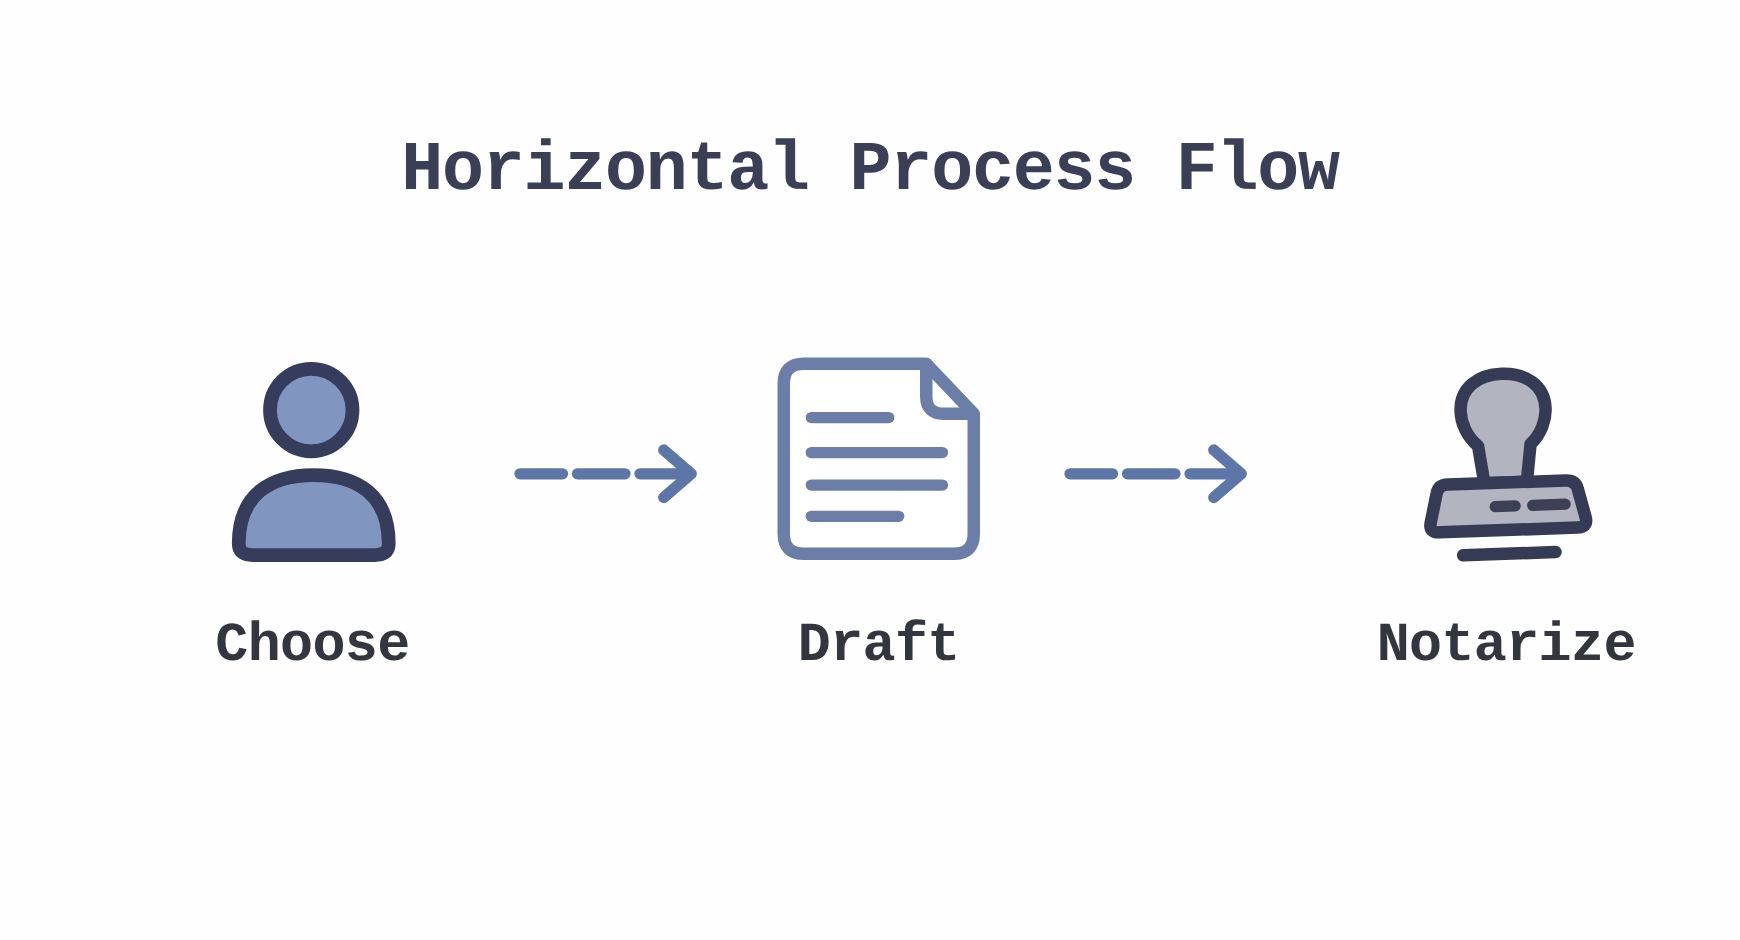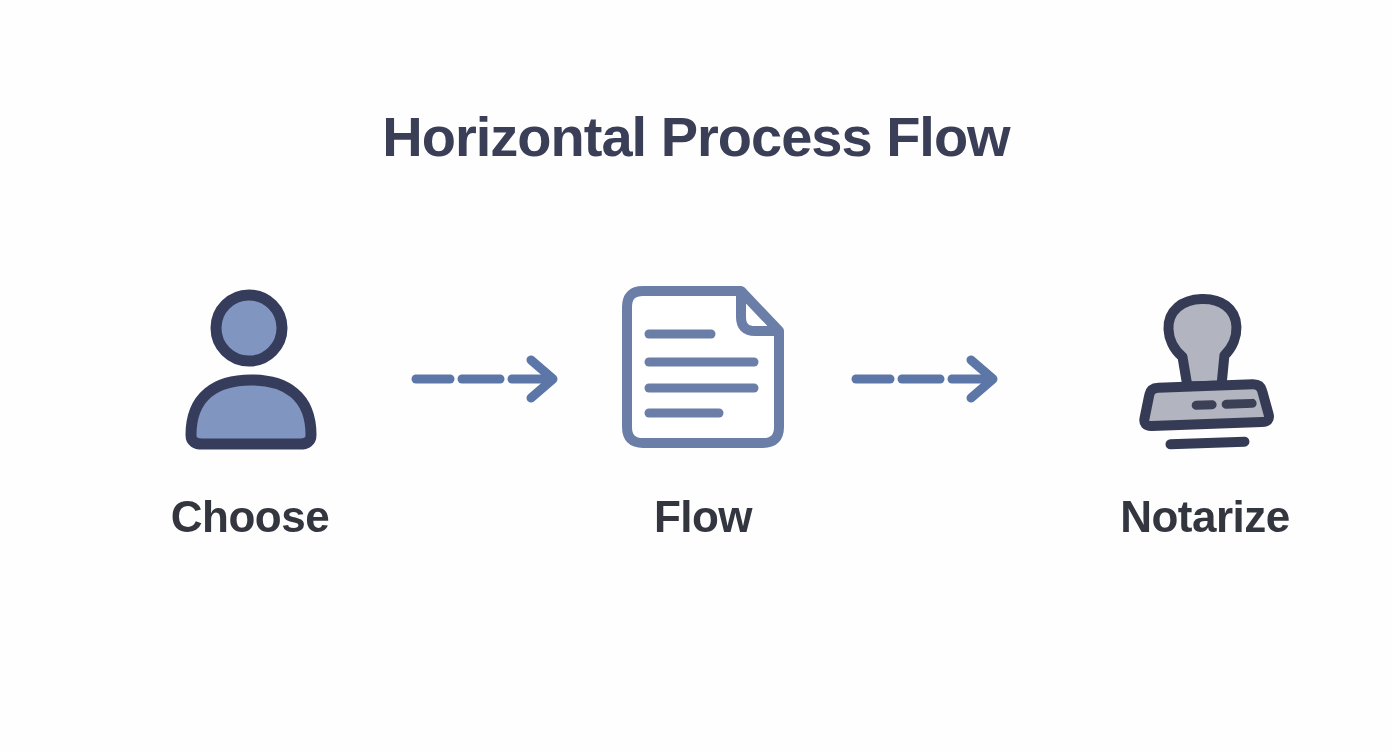--- a/index.html
+++ b/index.html
@@ -2,21 +2,21 @@
 <html style="--background: #fefefe; --title-color: #3a3e56; --label-color: #33363f; --person-fill: #8096c1; --person-stroke: #363c5c; --doc-stroke: #6b7ea7; --stamp-fill: #b2b4bf; --stamp-stroke: #363b55; --stamp-dash: #3c4057; --arrow: #5d76a8;"><head>
 <meta charset="utf-8">
 <style>
   html, body { margin: 0; padding: 0; }
   .canvas {
     position: relative;
     width: 1392px;
     height: 752px;
     background: var(--background, #fefefe);
     overflow: hidden;
-    font-family: Liberation Sans, sans-serif;
+    font-family: Liberation Mono, monospace;
   }
   .title {
     position: absolute;
     top: 104px;
     left: 0;
     right: 0;
     text-align: center;
     font-size: 56px;
     font-weight: 700;
     letter-spacing: -1px;
@@ -137,21 +137,21 @@
     <div class="icon-box">
       <svg width="168" height="168" viewBox="0 0 168 168" aria-hidden="true">
         <path class="doc-outline" d="M24,7 H122 L160,47 V143 Q160,159 144,159 H24 Q8,159 8,143 V23 Q8,7 24,7 Z"></path>
         <path class="doc-fold" d="M122,7 V33 Q122,47 136,47 H160"></path>
         <path class="doc-line" d="M30,50 H92"></path>
         <path class="doc-line" d="M30,78 H135"></path>
         <path class="doc-line" d="M30,104 H135"></path>
         <path class="doc-line" d="M30,129 H100"></path>
       </svg>
     </div>
-    <div class="step-label">Flow</div>
+    <div class="step-label">Draft</div>
   </div>
 
   <svg class="connector connector-2" viewBox="0 0 150 50" aria-hidden="true">
     <path class="arrow-stroke" d="M6,25 H40"></path>
     <path class="arrow-stroke" d="M52,25 H90"></path>
     <path class="arrow-stroke" d="M102,25 H140"></path>
     <path class="arrow-stroke" d="M121,6 L143,25 L121,44"></path>
   </svg>
 
   <div class="step step-notarize">

